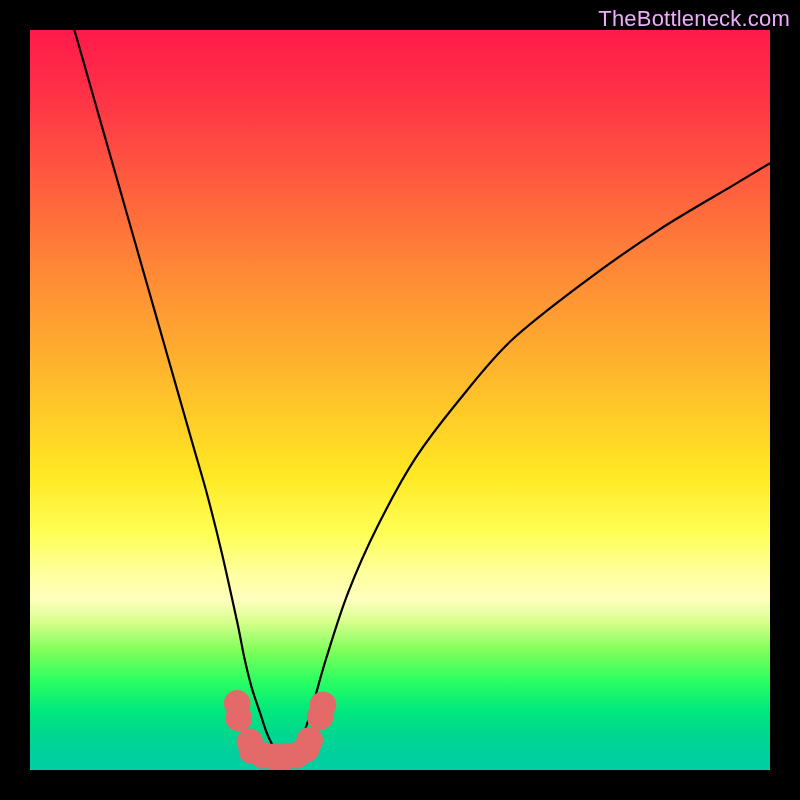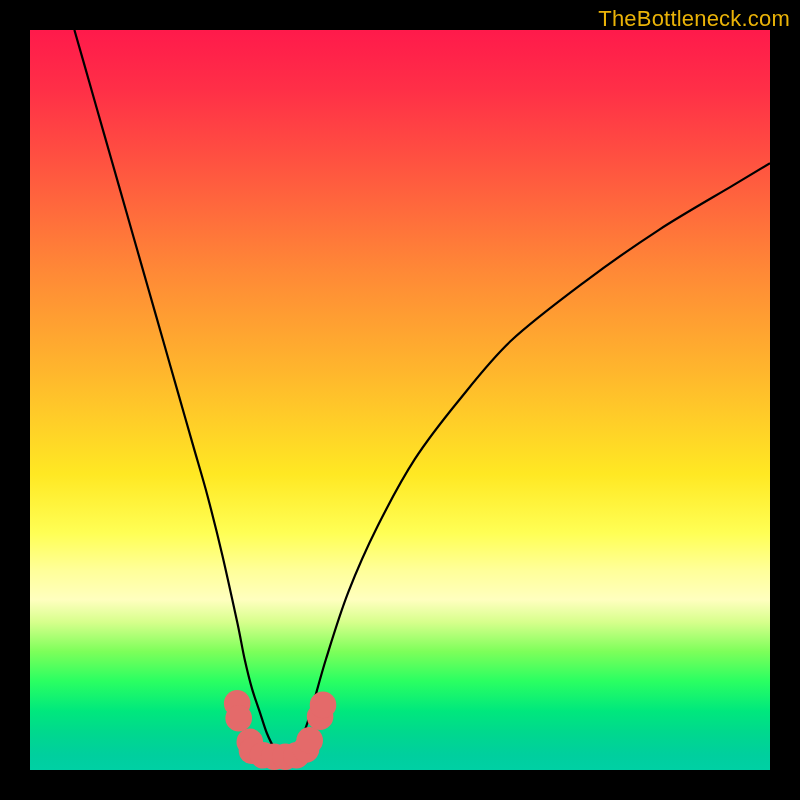--- a/index.html
+++ b/index.html
@@ -40,21 +40,21 @@
       #00e87d 92%,
       #00d88e 95%,
       #00cf9e 98%,
       #00d0a4 100%
     );
   }
   .watermark {
     position: absolute;
     top: 6px;
     right: 10px;
-    color: #eab308;
+    color: #f0abfc;
     font-size: 22px;
     font-weight: 500;
     letter-spacing: 0.2px;
     user-select: none;
     text-align: right;
   }
   svg.curve {
     position: absolute;
     left: 0;
     top: 0;

